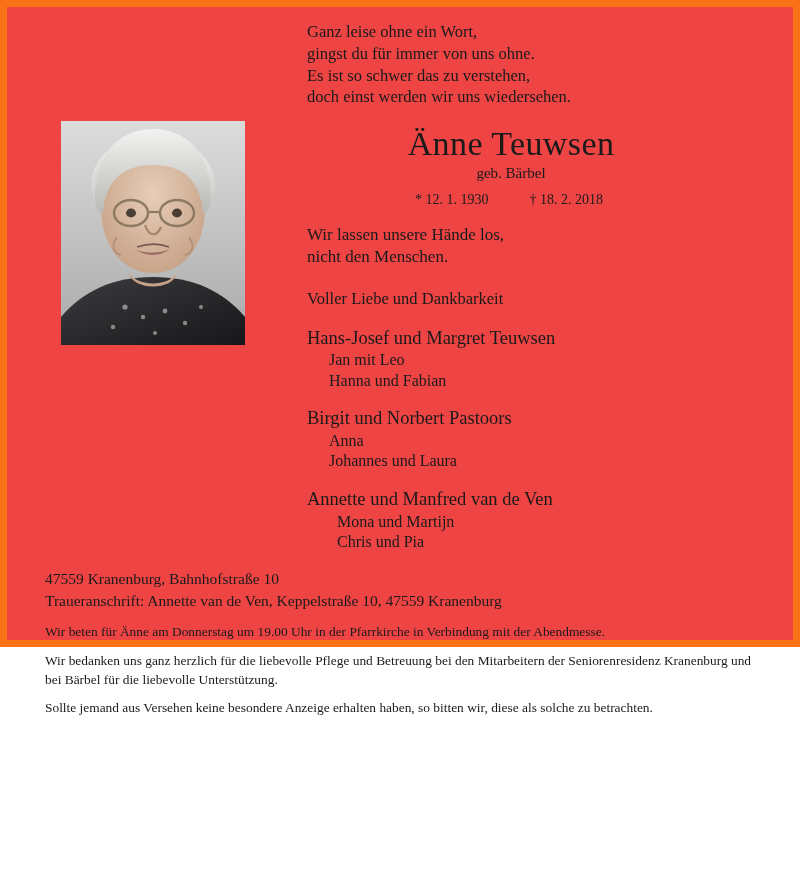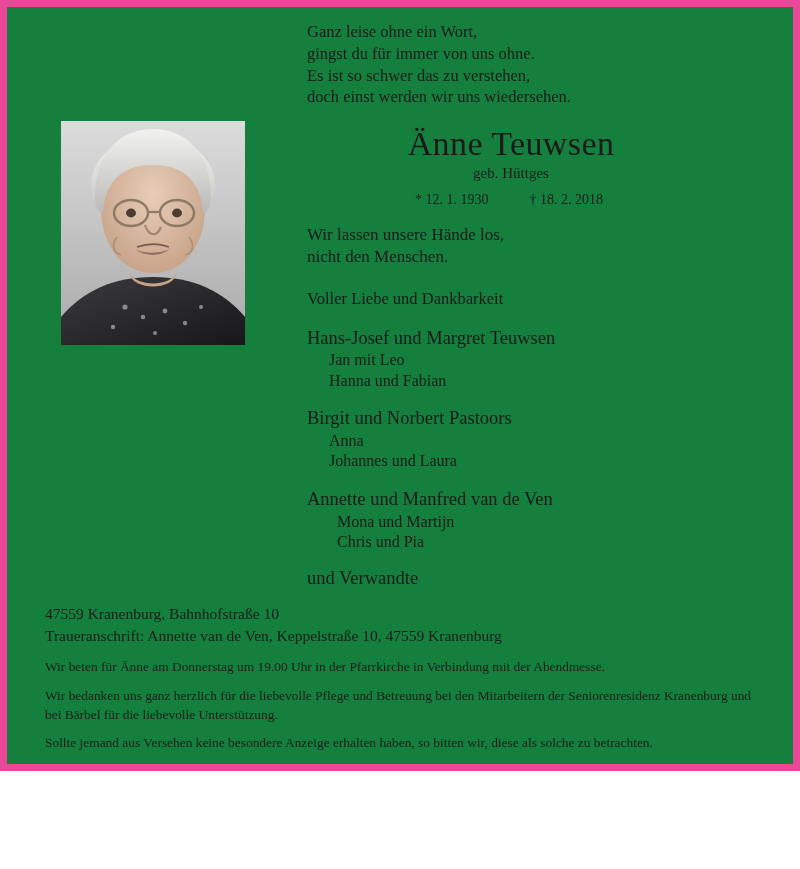--- a/index.html
+++ b/index.html
@@ -10,24 +10,24 @@
   body {
     width: 800px;
     height: 869px;
     font-family: "Liberation Serif", serif;
     color: #1a1a1a;
     overflow: hidden;
   }
   .obituary {
     position: relative;
     width: 800px;
-    height: 771px;
+    height: 647px;
     box-sizing: border-box;
-    background: #15803d;
-    border: 7px solid #ec4899;
+    background: #ef4444;
+    border: 7px solid #f97316;
   }
   .inner {
     position: relative;
     width: 100%;
     height: 100%;
     box-sizing: border-box;
     padding: 14px 38px 10px 38px;
   }
 
   
@@ -187,21 +187,21 @@
 
     <div class="upper">
       <div class="verse">
         <div>Ganz leise ohne ein Wort,</div>
         <div>gingst du für immer von uns ohne.</div>
         <div>Es ist so schwer das zu verstehen,</div>
         <div>doch einst werden wir uns wiedersehen.</div>
       </div>
 
       <div class="name">Änne Teuwsen</div>
-      <div class="maiden">geb. Hüttges</div>
+      <div class="maiden">geb. Bärbel</div>
       <div class="dates">
         <span>*</span>
         <span>12. 1. 1930</span>
         <span class="sep"></span>
         <span>†</span>
         <span>18. 2. 2018</span>
       </div>
 
       <div class="motto">
         <div>Wir lassen unsere Hände los,</div>
@@ -220,21 +220,20 @@
       <div class="fam-group">
         <div class="fam-head">Birgit und Norbert Pastoors</div>
         <div class="fam-sub i1">Anna</div>
         <div class="fam-sub i1">Johannes und Laura</div>
       </div>
       <div class="fam-group">
         <div class="fam-head">Annette und Manfred van de Ven</div>
         <div class="fam-sub i2">Mona und Martijn</div>
         <div class="fam-sub i2">Chris und Pia</div>
       </div>
-      <div class="relatives">und Verwandte</div>
     </div>
 
     <div class="addresses">
       <div>47559 Kranenburg, Bahnhofstraße 10</div>
       <div>Traueranschrift: Annette van de Ven, Keppelstraße 10, 47559 Kranenburg</div>
     </div>
 
     <div class="footer">
       <p>Wir beten für Änne am Donnerstag um 19.00 Uhr in der Pfarrkirche in Verbindung mit der Abendmesse.</p>
       <p>Wir bedanken uns ganz herzlich für die liebevolle Pflege und Betreuung bei den Mitarbeitern der Seniorenresidenz Kranenburg und bei Bärbel für die liebevolle Unterstützung.</p>

